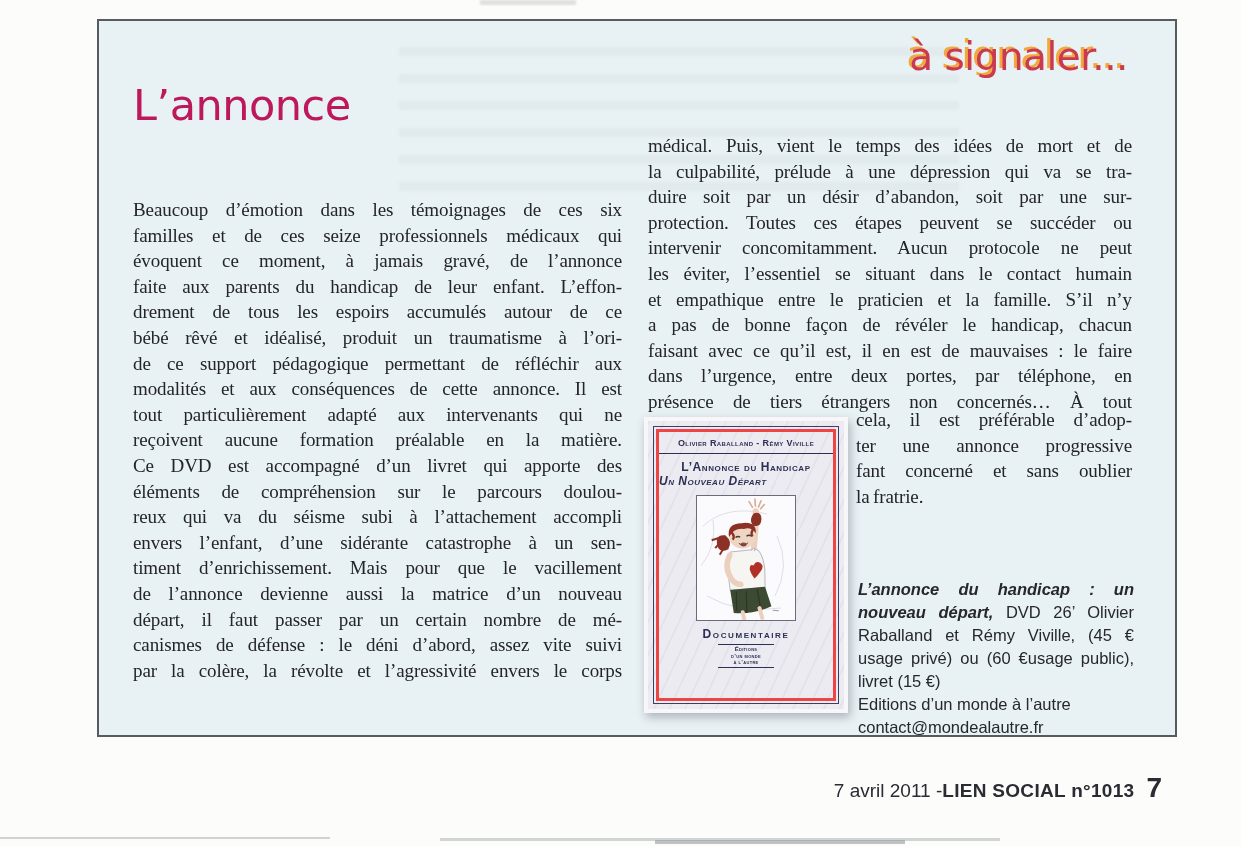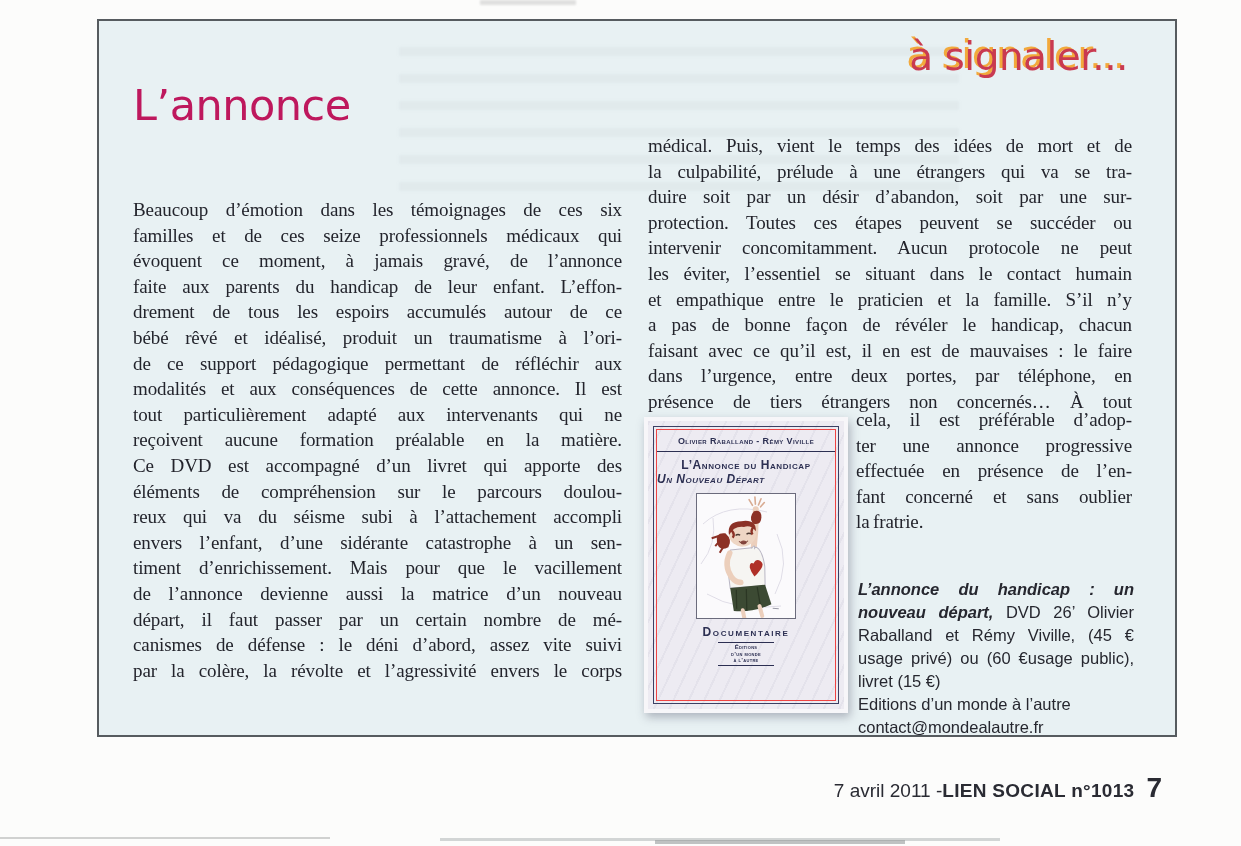--- a/index.html
+++ b/index.html
@@ -57,21 +57,21 @@
   .cap-line { text-align:left; }
   
   .dvd-photo {
     position:absolute; left:545px; top:396px; width:204px; height:296px;
     background:#f7f6f9;
     box-shadow:2px 4px 9px rgba(60,60,85,0.35);
   }
   .dvd-bg   { position:absolute; inset:4px; background:#edebf2;
               background-image:repeating-linear-gradient(115deg, rgba(150,150,175,0.10) 0 2px, transparent 2px 14px); }
   .dvd-frame-outer { position:absolute; inset:9px; border:1px solid #3c3f63; }
-  .dvd-frame-inner { position:absolute; inset:2px; border:1px solid #ef4444; overflow:hidden; }
+  .dvd-frame-inner { position:absolute; inset:2px; border:3px solid #ef4444; overflow:hidden; }
   .dvd-authors {
     margin-top:6px; padding-bottom:5px;
     font-variant:small-caps; font-weight:bold; font-size:9px; letter-spacing:0.4px;
     color:#2c2f52; text-align:center;
     border-bottom:1px solid #2c2f52;
   }
   .dvd-title {
     margin-top:6px; text-align:center;
     font-variant:small-caps; font-weight:bold; font-size:12px; letter-spacing:0.6px;
     color:#2c2f52;
@@ -141,36 +141,35 @@
       <div class="line">envers l’enfant, d’une sidérante catastrophe à un sen-</div>
       <div class="line">timent d’enrichissement. Mais pour que le vacillement</div>
       <div class="line">de l’annonce devienne aussi la matrice d’un nouveau</div>
       <div class="line">départ, il faut passer par un certain nombre de mé-</div>
       <div class="line">canismes de défense : le déni d’abord, assez vite suivi</div>
       <div class="line">par la colère, la révolte et l’agressivité envers le corps</div>
     </div>
 
   <div class="bodytext col-right">
       <div class="line">médical. Puis, vient le temps des idées de mort et de</div>
-      <div class="line">la culpabilité, prélude à une étrangers qui va se tra-</div>
+      <div class="line">la culpabilité, prélude à une dépression qui va se tra-</div>
       <div class="line">duire soit par un désir d’abandon, soit par une sur-</div>
       <div class="line">protection. Toutes ces étapes peuvent se succéder ou</div>
       <div class="line">intervenir concomitamment. Aucun protocole ne peut</div>
       <div class="line">les éviter, l’essentiel se situant dans le contact humain</div>
       <div class="line">et empathique entre le praticien et la famille. S’il n’y</div>
       <div class="line">a pas de bonne façon de révéler le handicap, chacun</div>
       <div class="line">faisant avec ce qu’il est, il en est de mauvaises : le faire</div>
       <div class="line">dans l’urgence, entre deux portes, par téléphone, en</div>
       <div class="line">présence de tiers étrangers non concernés… À tout</div>
     </div>
 
   <div class="bodytext wrap-col">
       <div class="line">cela, il est préférable d’adop-</div>
       <div class="line">ter une annonce progressive</div>
-      <div class="line">effectuée en présence de l’en-</div>
       <div class="line">fant concerné et sans oublier</div>
       <div class="line">la fratrie.</div>
     </div>
 
   <div class="dvd-photo">
     <div class="dvd-bg"></div>
     <div class="dvd-frame-outer">
       <div class="dvd-frame-inner">
         <div class="dvd-authors">Olivier Raballand - Rémy Viville</div>
         <div class="dvd-title">L’Annonce du Handicap</div>

